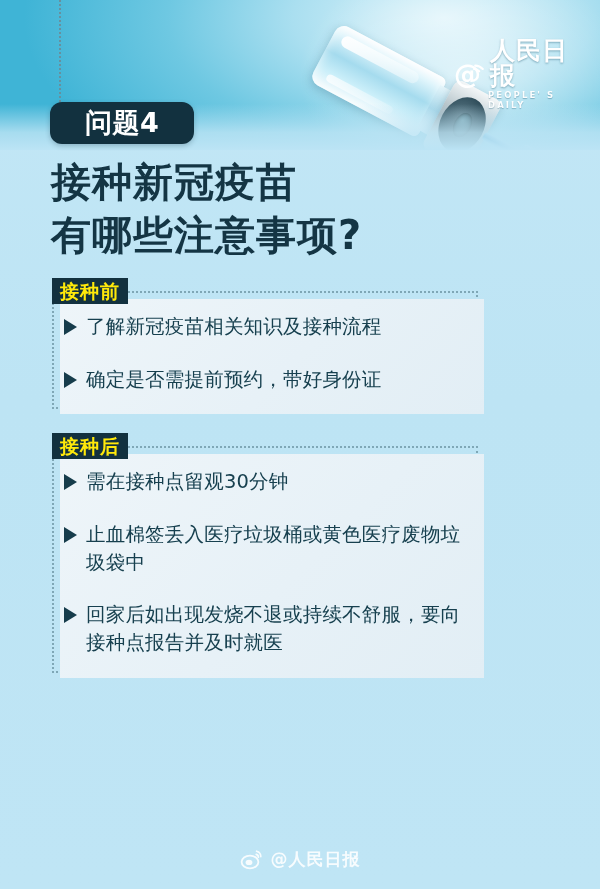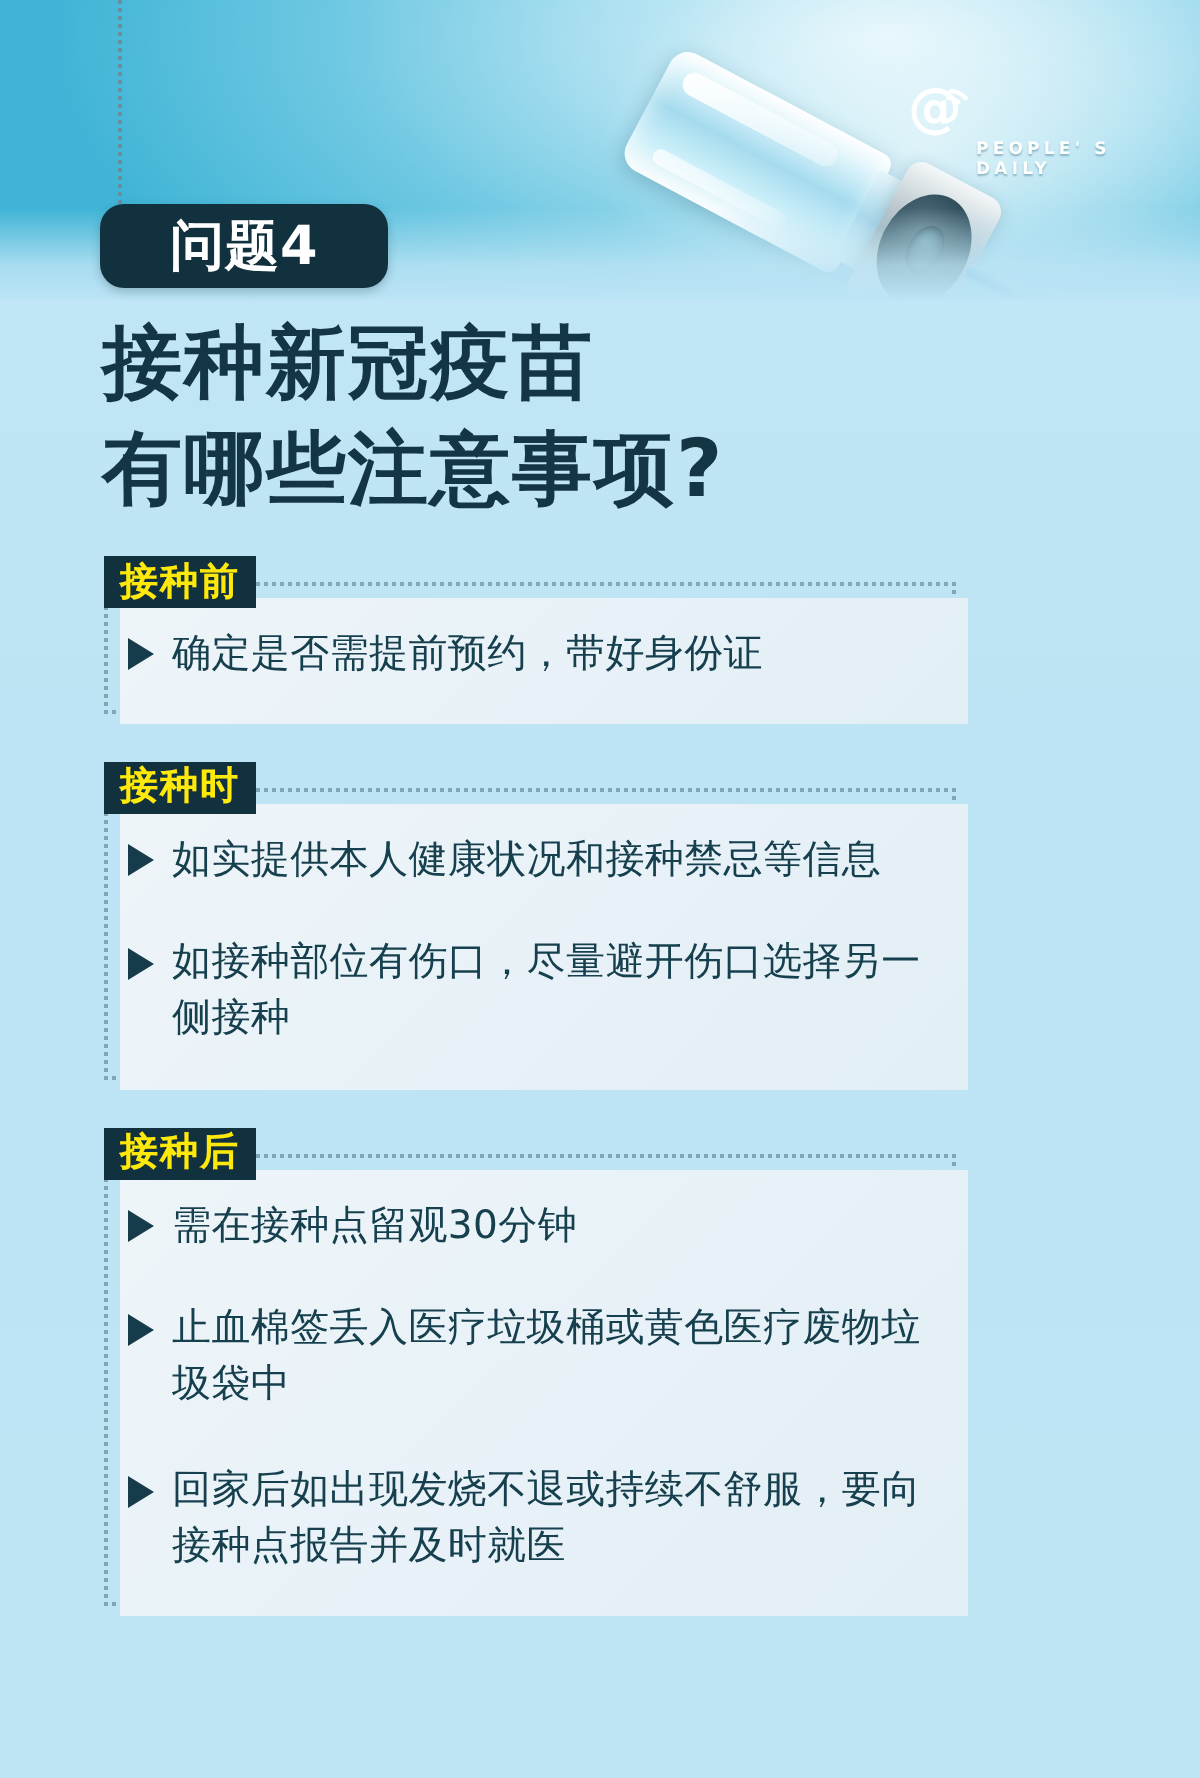--- a/index.html
+++ b/index.html
@@ -328,20 +328,21 @@
 
     <div class="pd-logo">
       <div class="pd-row">
         <span class="pd-at">
           <svg viewBox="0 0 30 30" width="30" height="30" aria-hidden="true">
             <text x="-1" y="25" font-family="DejaVu Sans, sans-serif" font-size="27" font-weight="700" fill="#ffffff">@</text>
             <path d="M19 11 a7 7 0 0 1 5.2 2.2" stroke="#ffffff" stroke-width="2.1" fill="none" stroke-linecap="round"></path>
             <path d="M20.2 7.6 a11 11 0 0 1 7.6 3.4" stroke="#ffffff" stroke-width="2.1" fill="none" stroke-linecap="round"></path>
           </svg>
         </span>
+        <span class="pd-cn">人民日报</span>
       </div>
       <div class="pd-en">PEOPLE' S DAILY</div>
     </div>
 
     <div class="hero-fade"></div>
   </div>
 
   <div class="guide-line"></div>
 
   <div class="q-badge">问题4</div>
@@ -350,43 +351,32 @@
     <span class="title-line">接种新冠疫苗</span>
     <span class="title-line">有哪些注意事项?</span>
   </h1>
 
   <div class="sections">
 
     <div class="section">
       <div class="sec-tag">接种前</div>
       <div class="sec-box">
         <div class="sec-items">
+          <div class="item">
+            <span class="bullet"></span>
+            <span class="item-text">了解新冠疫苗相关知识及接种流程</span>
+          </div>
           <div class="item">
             <span class="bullet"></span>
             <span class="item-text">确定是否需提前预约，带好身份证</span>
           </div>
         </div>
       </div>
     </div>
 
-    <div class="section">
-      <div class="sec-tag">接种时</div>
-      <div class="sec-box">
-        <div class="sec-items">
-          <div class="item">
-            <span class="bullet"></span>
-            <span class="item-text">如实提供本人健康状况和接种禁忌等信息</span>
-          </div>
-          <div class="item">
-            <span class="bullet"></span>
-            <span class="item-text">如接种部位有伤口，尽量避开伤口选择另一侧接种</span>
-          </div>
-        </div>
-      </div>
-    </div>
 
     <div class="section">
       <div class="sec-tag">接种后</div>
       <div class="sec-box">
         <div class="sec-items">
           <div class="item">
             <span class="bullet"></span>
             <span class="item-text">需在接种点留观30分钟</span>
           </div>
           <div class="item">
@@ -396,14 +386,25 @@
           <div class="item">
             <span class="bullet"></span>
             <span class="item-text">回家后如出现发烧不退或持续不舒服，要向接种点报告并及时就医</span>
           </div>
         </div>
       </div>
     </div>
 
   </div>
 
+  <div class="footer">
+    <span>
+      <svg class="weibo-icon" viewBox="0 0 24 24" aria-hidden="true">
+        <ellipse cx="10" cy="15" rx="8.4" ry="6.4" fill="none" stroke="rgba(255,255,255,.88)" stroke-width="1.8"></ellipse>
+        <ellipse cx="9" cy="15.4" rx="3.4" ry="2.6" fill="rgba(255,255,255,.88)"></ellipse>
+        <path d="M16.6 4.2 a5.6 5.6 0 0 1 4.2 5.4" stroke="rgba(255,255,255,.88)" stroke-width="1.7" fill="none" stroke-linecap="round"></path>
+        <path d="M16.2 7.4 a2.9 2.9 0 0 1 2.2 2.8" stroke="rgba(255,255,255,.88)" stroke-width="1.7" fill="none" stroke-linecap="round"></path>
+      </svg>
+    </span>
+    <span class="footer-text">@人民日报</span>
+  </div>
 
 </div>
 
 </body></html>

